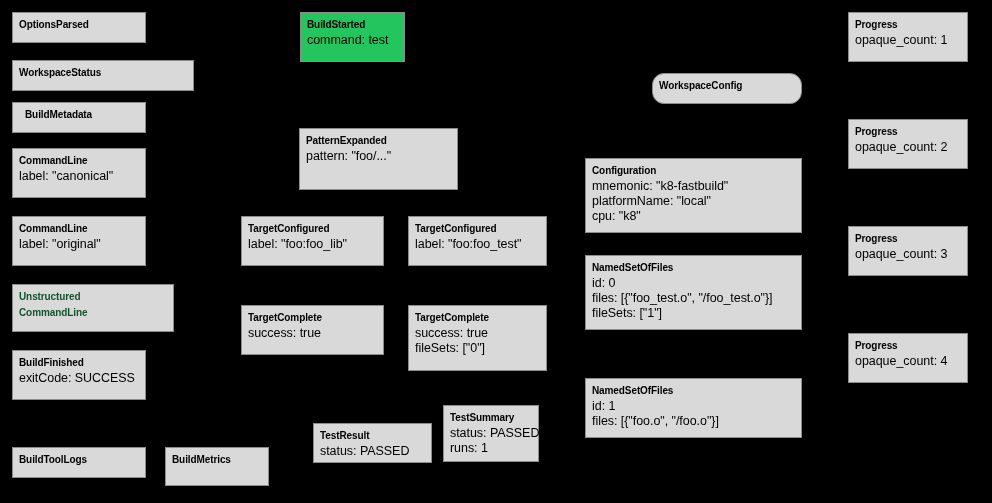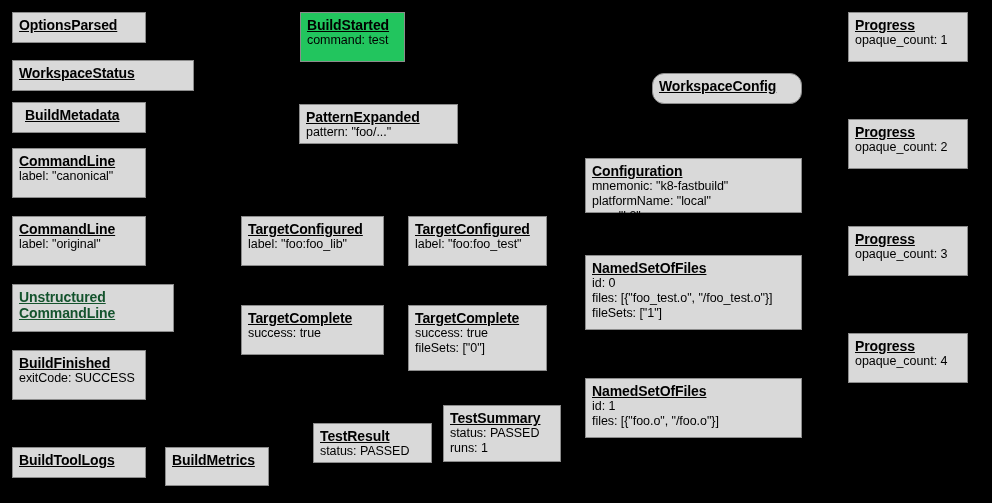--- a/index.html
+++ b/index.html
@@ -17,23 +17,22 @@
   }
   .node {
     position: absolute;
     box-sizing: border-box;
     background: #d9d9d9;
     border: 1px solid #8c8c8c;
     padding: 4px 6px 5px 6px;
     color: #000000;
   }
   .node-title {
-    font-size: 14px;
+    font-size: 10px;
     font-weight: bold;
-    text-decoration: underline;
     line-height: 16px;
     white-space: pre;
     letter-spacing: -0.1px;
   }
   .node-fields {
     font-size: 12.5px;
     line-height: 15px;
     font-weight: normal;
     white-space: pre;
     letter-spacing: -0.05px;
@@ -74,21 +73,21 @@
     <div class="node" style="left: 12px; top: 447px; width: 134px; height: 31px; background: rgb(217, 217, 217); border-color: rgb(140, 140, 140); color: rgb(0, 0, 0);">
       <div class="node-title">BuildToolLogs</div>
     </div>
     <div class="node" style="left: 165px; top: 447px; width: 104px; height: 39px; background: rgb(217, 217, 217); border-color: rgb(140, 140, 140); color: rgb(0, 0, 0);">
       <div class="node-title">BuildMetrics</div>
     </div>
     <div class="node" style="left: 300px; top: 12px; width: 105px; height: 50px; background: #22c55e; border-color: rgb(140, 140, 140); color: rgb(0, 0, 0);">
       <div class="node-title">BuildStarted</div>
       <div class="node-fields"><span class="node-field">command: test</span></div>
     </div>
-    <div class="node" style="left: 299px; top: 104px; width: 159px; height: 40px; background: rgb(217, 217, 217); border-color: rgb(140, 140, 140); color: rgb(0, 0, 0);">
+    <div class="node" style="left: 299px; top: 128px; width: 159px; height: 62px; background: rgb(217, 217, 217); border-color: rgb(140, 140, 140); color: rgb(0, 0, 0);">
       <div class="node-title">PatternExpanded</div>
       <div class="node-fields"><span class="node-field">pattern: "foo/..."</span></div>
     </div>
     <div class="node" style="left: 241px; top: 216px; width: 143px; height: 50px; background: rgb(217, 217, 217); border-color: rgb(140, 140, 140); color: rgb(0, 0, 0);">
       <div class="node-title">TargetConfigured</div>
       <div class="node-fields"><span class="node-field">label: "foo:foo_lib"</span></div>
     </div>
     <div class="node" style="left: 408px; top: 216px; width: 139px; height: 50px; background: rgb(217, 217, 217); border-color: rgb(140, 140, 140); color: rgb(0, 0, 0);">
       <div class="node-title">TargetConfigured</div>
       <div class="node-fields"><span class="node-field">label: "foo:foo_test"</span></div>
@@ -98,28 +97,28 @@
       <div class="node-fields"><span class="node-field">success: true</span></div>
     </div>
     <div class="node" style="left: 408px; top: 305px; width: 139px; height: 66px; background: rgb(217, 217, 217); border-color: rgb(140, 140, 140); color: rgb(0, 0, 0);">
       <div class="node-title">TargetComplete</div>
       <div class="node-fields"><span class="node-field">success: true</span><span class="node-field">fileSets: ["0"]</span></div>
     </div>
     <div class="node" style="left: 313px; top: 423px; width: 119px; height: 40px; background: rgb(217, 217, 217); border-color: rgb(140, 140, 140); color: rgb(0, 0, 0);">
       <div class="node-title">TestResult</div>
       <div class="node-fields"><span class="node-field">status: PASSED</span></div>
     </div>
-    <div class="node" style="left: 443px; top: 405px; width: 118px; height: 57px; background: rgb(217, 217, 217); border-color: rgb(140, 140, 140); color: rgb(0, 0, 0);">
+    <div class="node" style="left: 443px; top: 405px; width: 96px; height: 57px; background: rgb(217, 217, 217); border-color: rgb(140, 140, 140); color: rgb(0, 0, 0);">
       <div class="node-title">TestSummary</div>
       <div class="node-fields"><span class="node-field">status: PASSED</span><span class="node-field">runs: 1</span></div>
     </div>
     <div class="node" style="left: 652px; top: 73px; width: 150px; height: 31px; background: rgb(217, 217, 217); border-color: rgb(140, 140, 140); color: rgb(0, 0, 0); border-radius: 12px;">
       <div class="node-title">WorkspaceConfig</div>
     </div>
-    <div class="node" style="left: 585px; top: 158px; width: 217px; height: 55px; background: rgb(217, 217, 217); border-color: rgb(140, 140, 140); color: rgb(0, 0, 0);">
+    <div class="node" style="left: 585px; top: 158px; width: 217px; height: 75px; background: rgb(217, 217, 217); border-color: rgb(140, 140, 140); color: rgb(0, 0, 0);">
       <div class="node-title">Configuration</div>
       <div class="node-fields"><span class="node-field">mnemonic: "k8-fastbuild"</span><span class="node-field">platformName: "local"</span><span class="node-field">cpu: "k8"</span></div>
     </div>
     <div class="node" style="left: 585px; top: 255px; width: 217px; height: 75px; background: rgb(217, 217, 217); border-color: rgb(140, 140, 140); color: rgb(0, 0, 0);">
       <div class="node-title">NamedSetOfFiles</div>
       <div class="node-fields"><span class="node-field">id: 0</span><span class="node-field">files: [{"foo_test.o", "/foo_test.o"}]</span><span class="node-field">fileSets: ["1"]</span></div>
     </div>
     <div class="node" style="left: 585px; top: 378px; width: 217px; height: 60px; background: rgb(217, 217, 217); border-color: rgb(140, 140, 140); color: rgb(0, 0, 0);">
       <div class="node-title">NamedSetOfFiles</div>
       <div class="node-fields"><span class="node-field">id: 1</span><span class="node-field">files: [{"foo.o", "/foo.o"}]</span></div>

